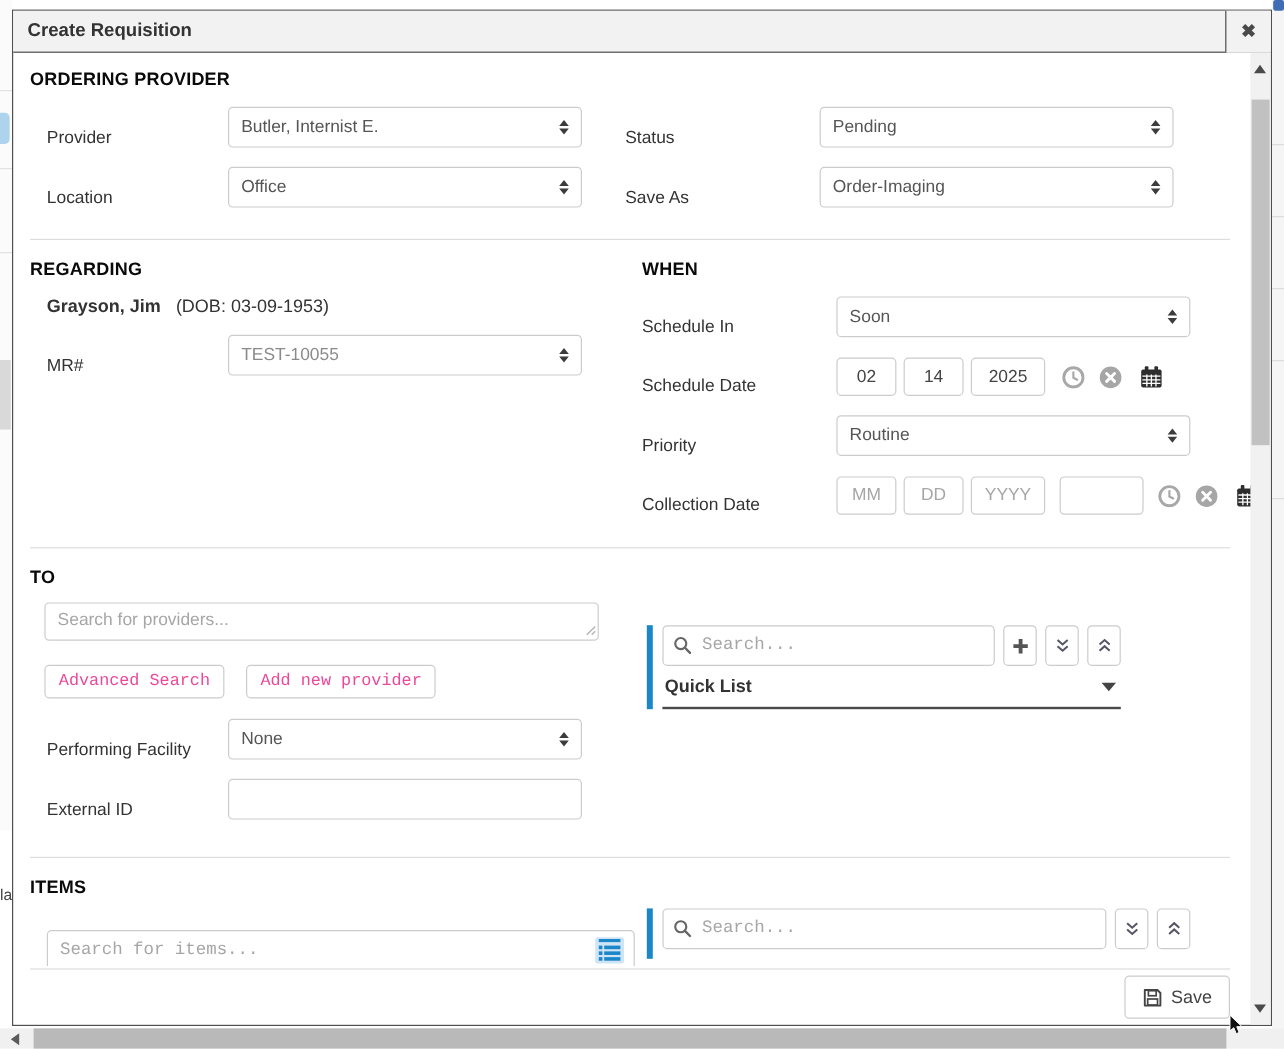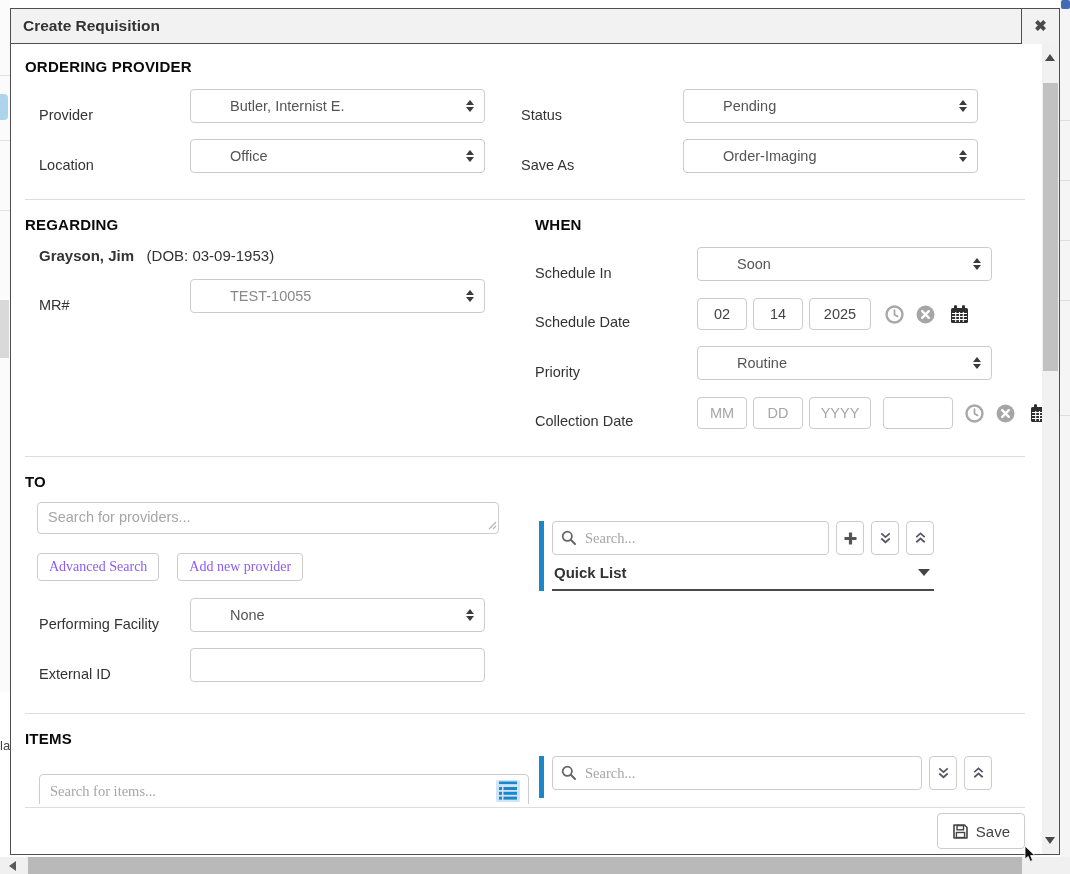--- a/index.html
+++ b/index.html
@@ -53,38 +53,38 @@
   h2.sec { margin:0; font-size:15px; font-weight:bold; color:#0a0a0a; letter-spacing:0.2px; }
   .frow { display:flex; align-items:flex-end; }
   .frow .lbl-l { width:165px; padding-left:14px; font-size:14.5px; color:#333; flex:0 0 165px; }
   .frow .ctl-l { width:295px; flex:0 0 295px; }
   .frow .gap   { width:36px; flex:0 0 36px; }
   .frow .lbl-r { width:162px; font-size:14.5px; color:#333; flex:0 0 162px; }
   .frow .ctl-r { width:295px; flex:0 0 295px; }
 
   .select-box { height:34px; border:1px solid #ccc; border-radius:4px; background:#fff;
     display:flex; align-items:center; justify-content:space-between; padding:0 10px; cursor:pointer; }
-  .select-box .sel-txt { font-size:14.5px; color:#555; white-space:nowrap; overflow:hidden;margin-left:29px; }
+  .select-box .sel-txt { font-size:14.5px; color:#555; white-space:nowrap; overflow:hidden; }
   .dual-caret { display:flex; flex-direction:column; align-items:center; gap:2px; }
   .tri-up { width:0; height:0; border-left:4.5px solid transparent; border-right:4.5px solid transparent; border-bottom:5.5px solid #3c3c3c; }
   .tri-down { width:0; height:0; border-left:4.5px solid transparent; border-right:4.5px solid transparent; border-top:5.5px solid #3c3c3c; }
 
   input.txt { height:34px; border:1px solid #ccc; border-radius:4px; padding:0 10px; font-size:14.5px;
-    color:#555; width:100%; font-family:Liberation Serif, serif; background:#fff; outline:none; }
+    color:#555; width:100%; font-family:Liberation Mono, monospace; background:#fff; outline:none; }
   input::placeholder, textarea::placeholder { color:#a6a6a6; opacity:1; }
 
   .date-box { width:50px; height:32px; border:1px solid #ccc; border-radius:4px; text-align:center;
     font-size:14.5px; color:#444; font-family:inherit; padding:0 2px; outline:none; }
   .date-box.yr { width:62px; }
   .date-box.wide { width:70px; }
 
   .icon-inline { display:inline-flex; align-items:center; }
 
-  .btn { border:1px solid #ccc; border-radius:4px; background:#fff; color:#8b5cf6; font-size:14px;
-    padding:5px 11px; font-family:Liberation Serif, serif; cursor:pointer; }
+  .btn { border:1px solid #ccc; border-radius:4px; background:#fff; color:#ec4899; font-size:14px;
+    padding:5px 11px; font-family:Liberation Mono, monospace; cursor:pointer; }
 
   .sq-btn { width:28px; height:34px; border:1px solid #ccc; border-radius:4px; background:#fff;
     display:flex; align-items:center; justify-content:center; cursor:pointer; padding:0; }
 
   hr.divider { border:none; border-top:1px solid #ddd; margin:0; }
 
   
   .search-wrap { position:relative; }
   .search-wrap svg.mag { position:absolute; left:9px; top:9px; }
   .search-wrap input { padding-left:32px; }

